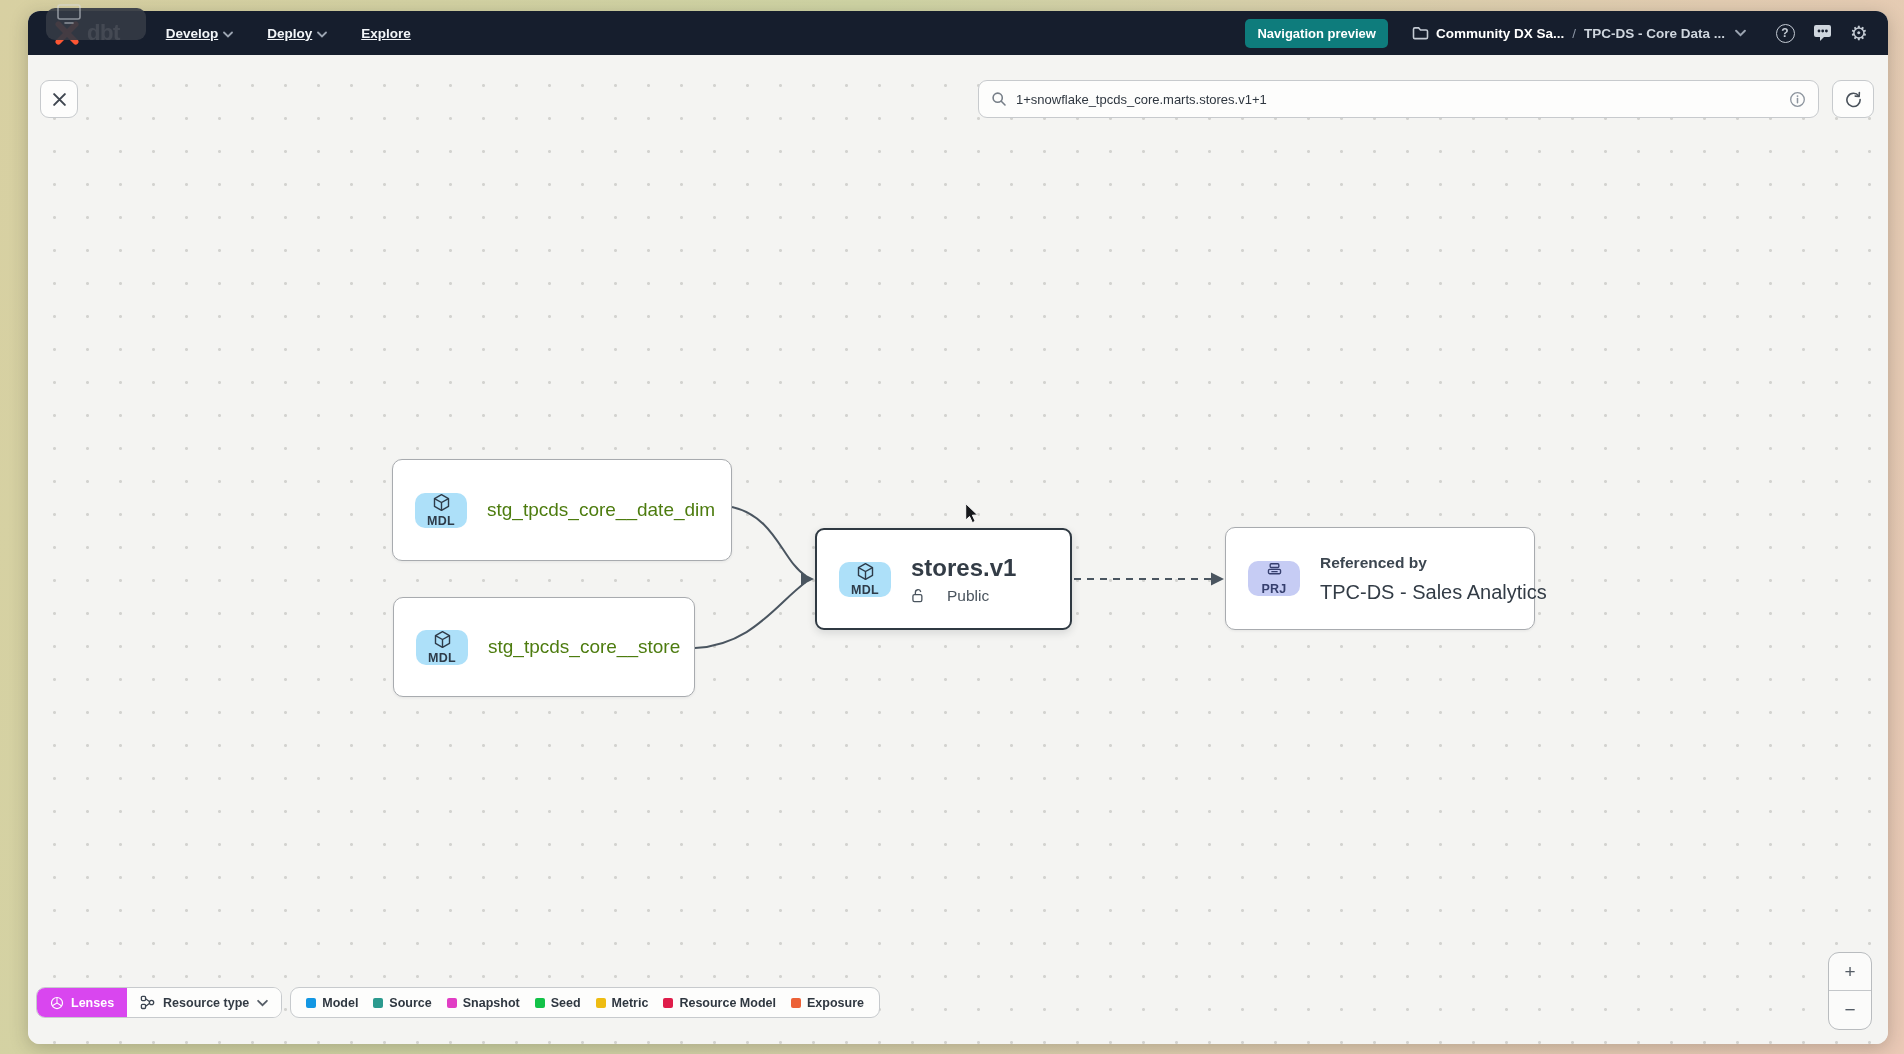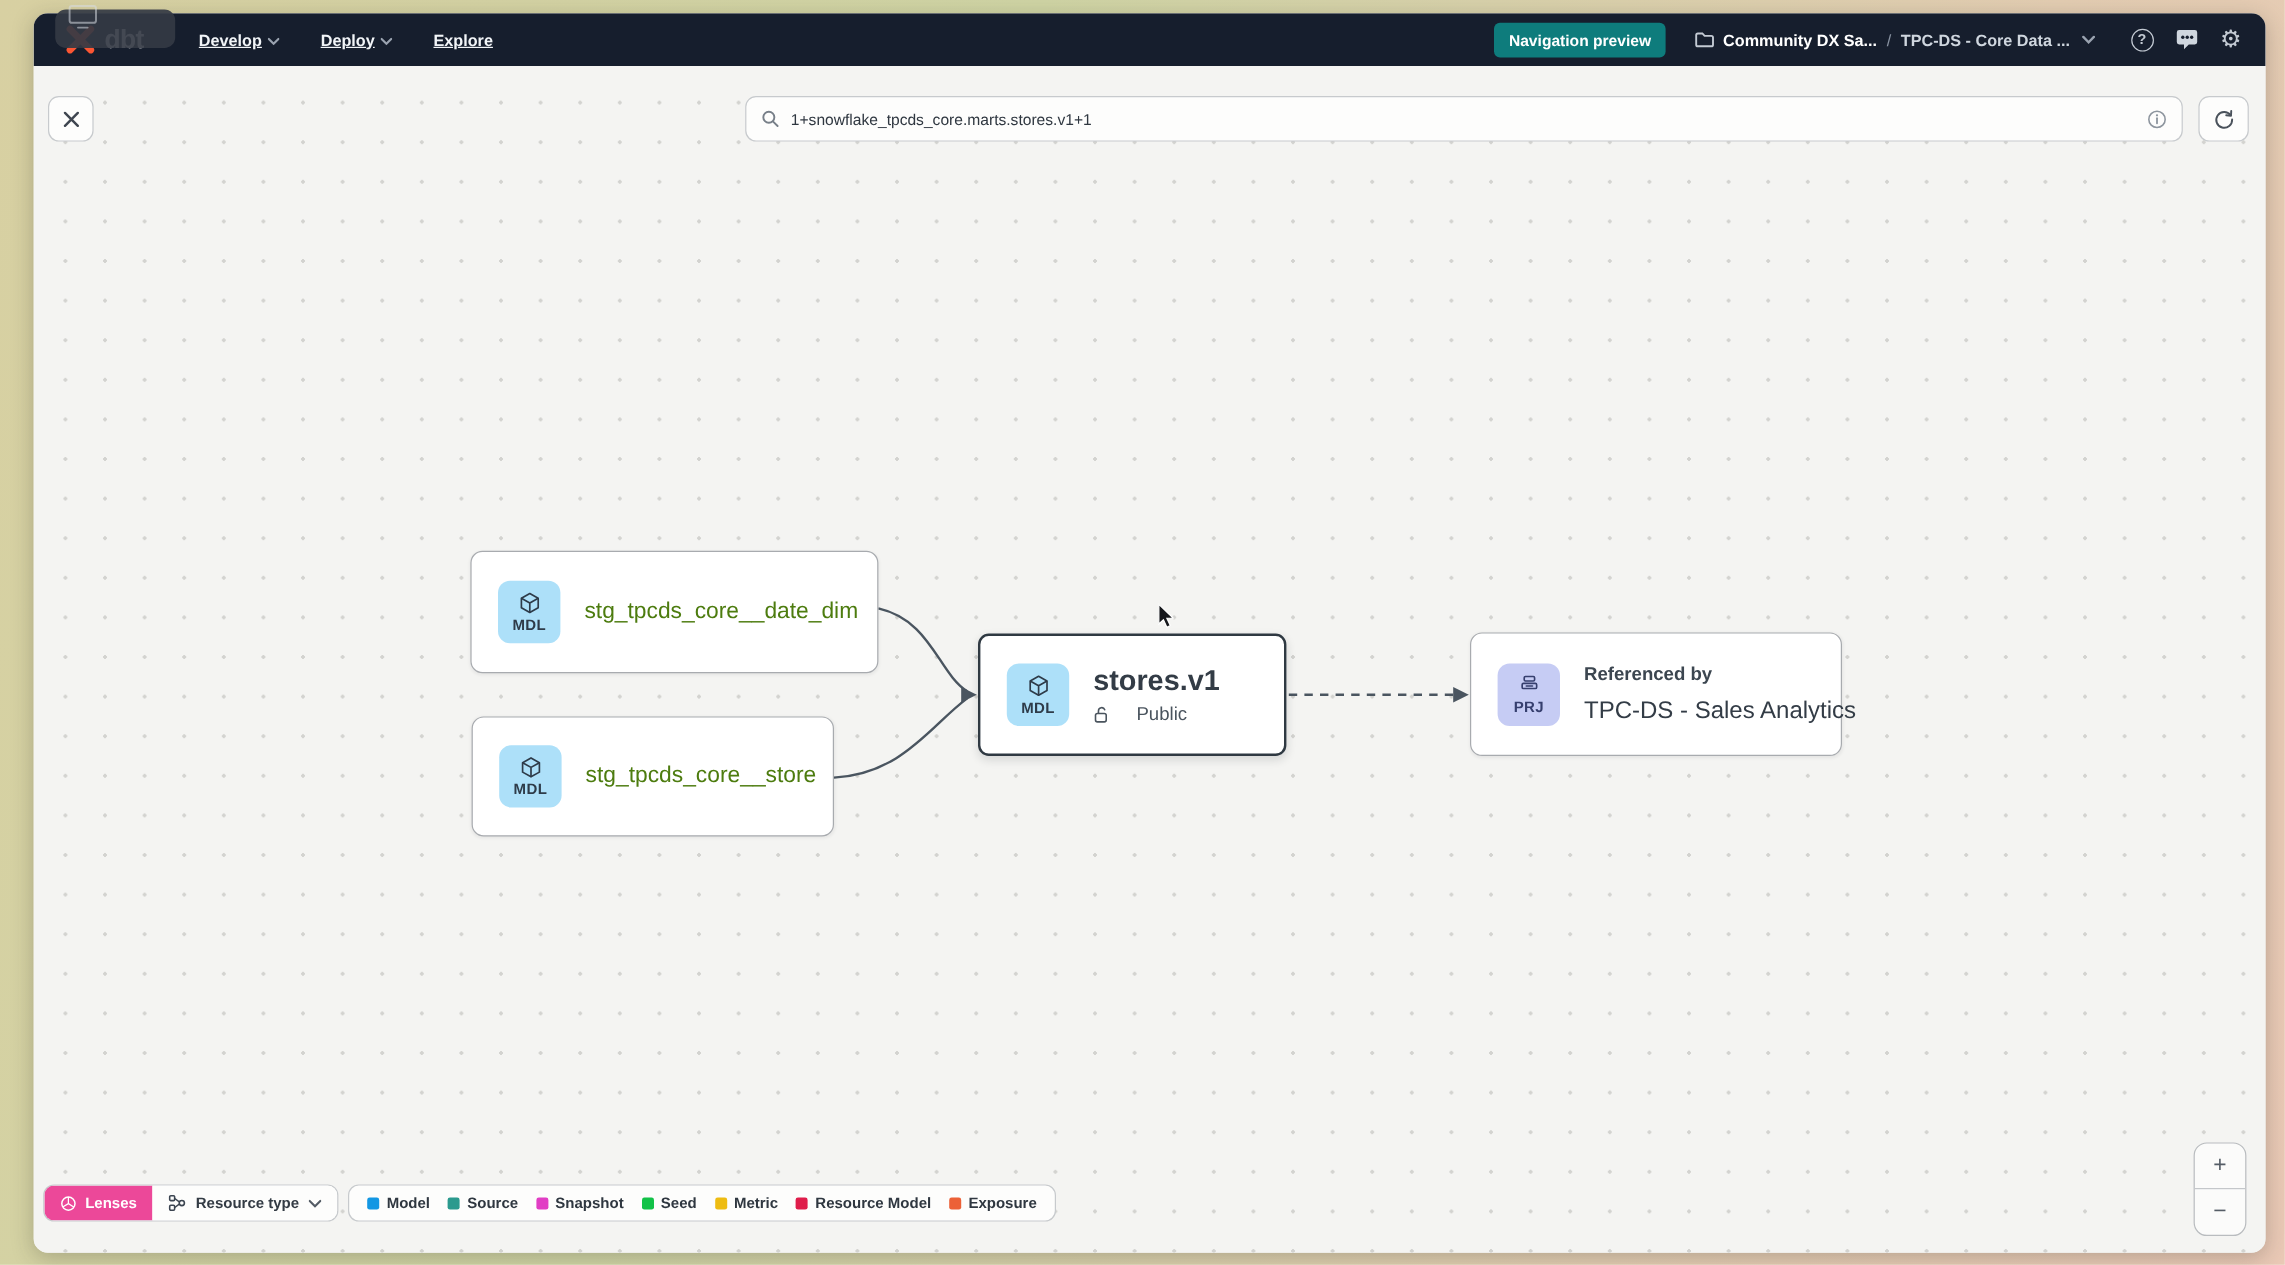--- a/index.html
+++ b/index.html
@@ -45,36 +45,36 @@
   .sq-btn {
     width:38px; height:38px; border:1px solid #c7cacd; border-radius:9px; background:#fdfdfc;
     display:flex; align-items:center; justify-content:center; cursor:pointer; flex:0 0 auto;
   }
   .chip {
     margin-left:14px; height:38px; border:1px solid #c7cacd; border-radius:9px; background:#fdfdfc;
     display:flex; align-items:center; padding:0 16px; font-size:13px; color:#3f4650; font-weight:600; cursor:pointer;
   }
   .search-wrap { margin-left:auto; display:flex; align-items:center; gap:13px; }
   .search-box {
-    width:1198px; height:38px; border:1px solid #c7cacd; border-radius:9px; background:#fdfdfc;
+    width:841px; height:38px; border:1px solid #c7cacd; border-radius:9px; background:#fdfdfc;
     display:flex; align-items:center; padding:0 12px; gap:9px;
   }
   .search-box input {
     flex:1; border:none; outline:none; background:transparent; font-size:13px; color:#2f3740;
     font-family:"Liberation Sans","DejaVu Sans",sans-serif;
   }
   
   .node {
     position:absolute; background:#fff; border:1px solid #a8abaf; border-radius:10px;
     display:flex; align-items:center; padding:0 22px; gap:20px; cursor:pointer;
     box-shadow:0 1px 3px rgba(30,35,40,.07);
   }
   .node.selected { border:2px solid #2f3942; border-radius:9px; box-shadow:0 3px 8px rgba(30,35,40,.14); }
   .badge {
-    width:52px; height:52px; border-radius:10px; flex:0 0 auto;
+    width:52px; height:35px; border-radius:10px; flex:0 0 auto;
     display:flex; flex-direction:column; align-items:center; justify-content:center; gap:1px;
   }
   .badge .badge-label { font-size:12.5px; font-weight:700; color:#2e3b49; letter-spacing:.3px; }
   .badge.prj .badge-label { color:#363f6e; }
   .node-label { font-size:19px; color:#4d7c0f; font-weight:500; white-space:nowrap; }
   .node-title { font-size:24px; color:#333c46; font-weight:600; }
   .node-access { display:flex; align-items:center; gap:22px; margin-top:5px; font-size:15.5px; color:#4a545e;text-align:right; }
   .node-pretitle { font-size:15.5px; color:#3c4650; font-weight:600; }
   .node-bigtitle { font-size:20px; color:#333c46; font-weight:500; margin-top:9px; white-space:nowrap; }
   .edges { position:absolute; left:0; top:0; width:100%; height:100%; pointer-events:none; }
@@ -288,21 +288,21 @@
     </div>
 
     <span class="cursor" style="left:937px; top:448px;">
       <svg width="15" height="21" viewBox="0 0 12 17">
           <polygon points="0.5,0.5 0.5,13.8 3.6,10.9 5.9,15.9 8.2,14.8 5.9,9.9 10.1,9.7" fill="#16181c" stroke="#fff" stroke-width="0.8"></polygon>
         </svg>
     </span>
 
     <div class="footer-left">
       <div class="lens-group">
-        <span class="lens-btn" style="background: #ec4899;">
+        <span class="lens-btn" style="background: #d946ef;">
           <span style="display:flex;">
             <svg width="14" height="14" viewBox="0 0 16 16">
                 <circle cx="8" cy="8" r="6.3" fill="none" stroke="#fff" stroke-width="1.4"></circle>
                 <path d="M8 1.7 V8 L13.4 11.4 M8 8 L2.6 11.2" fill="none" stroke="#fff" stroke-width="1.2"></path>
               </svg>
           </span>
           <span>Lenses</span>
         </span>
         <span class="rtype-btn">
           <span style="display:flex;">

